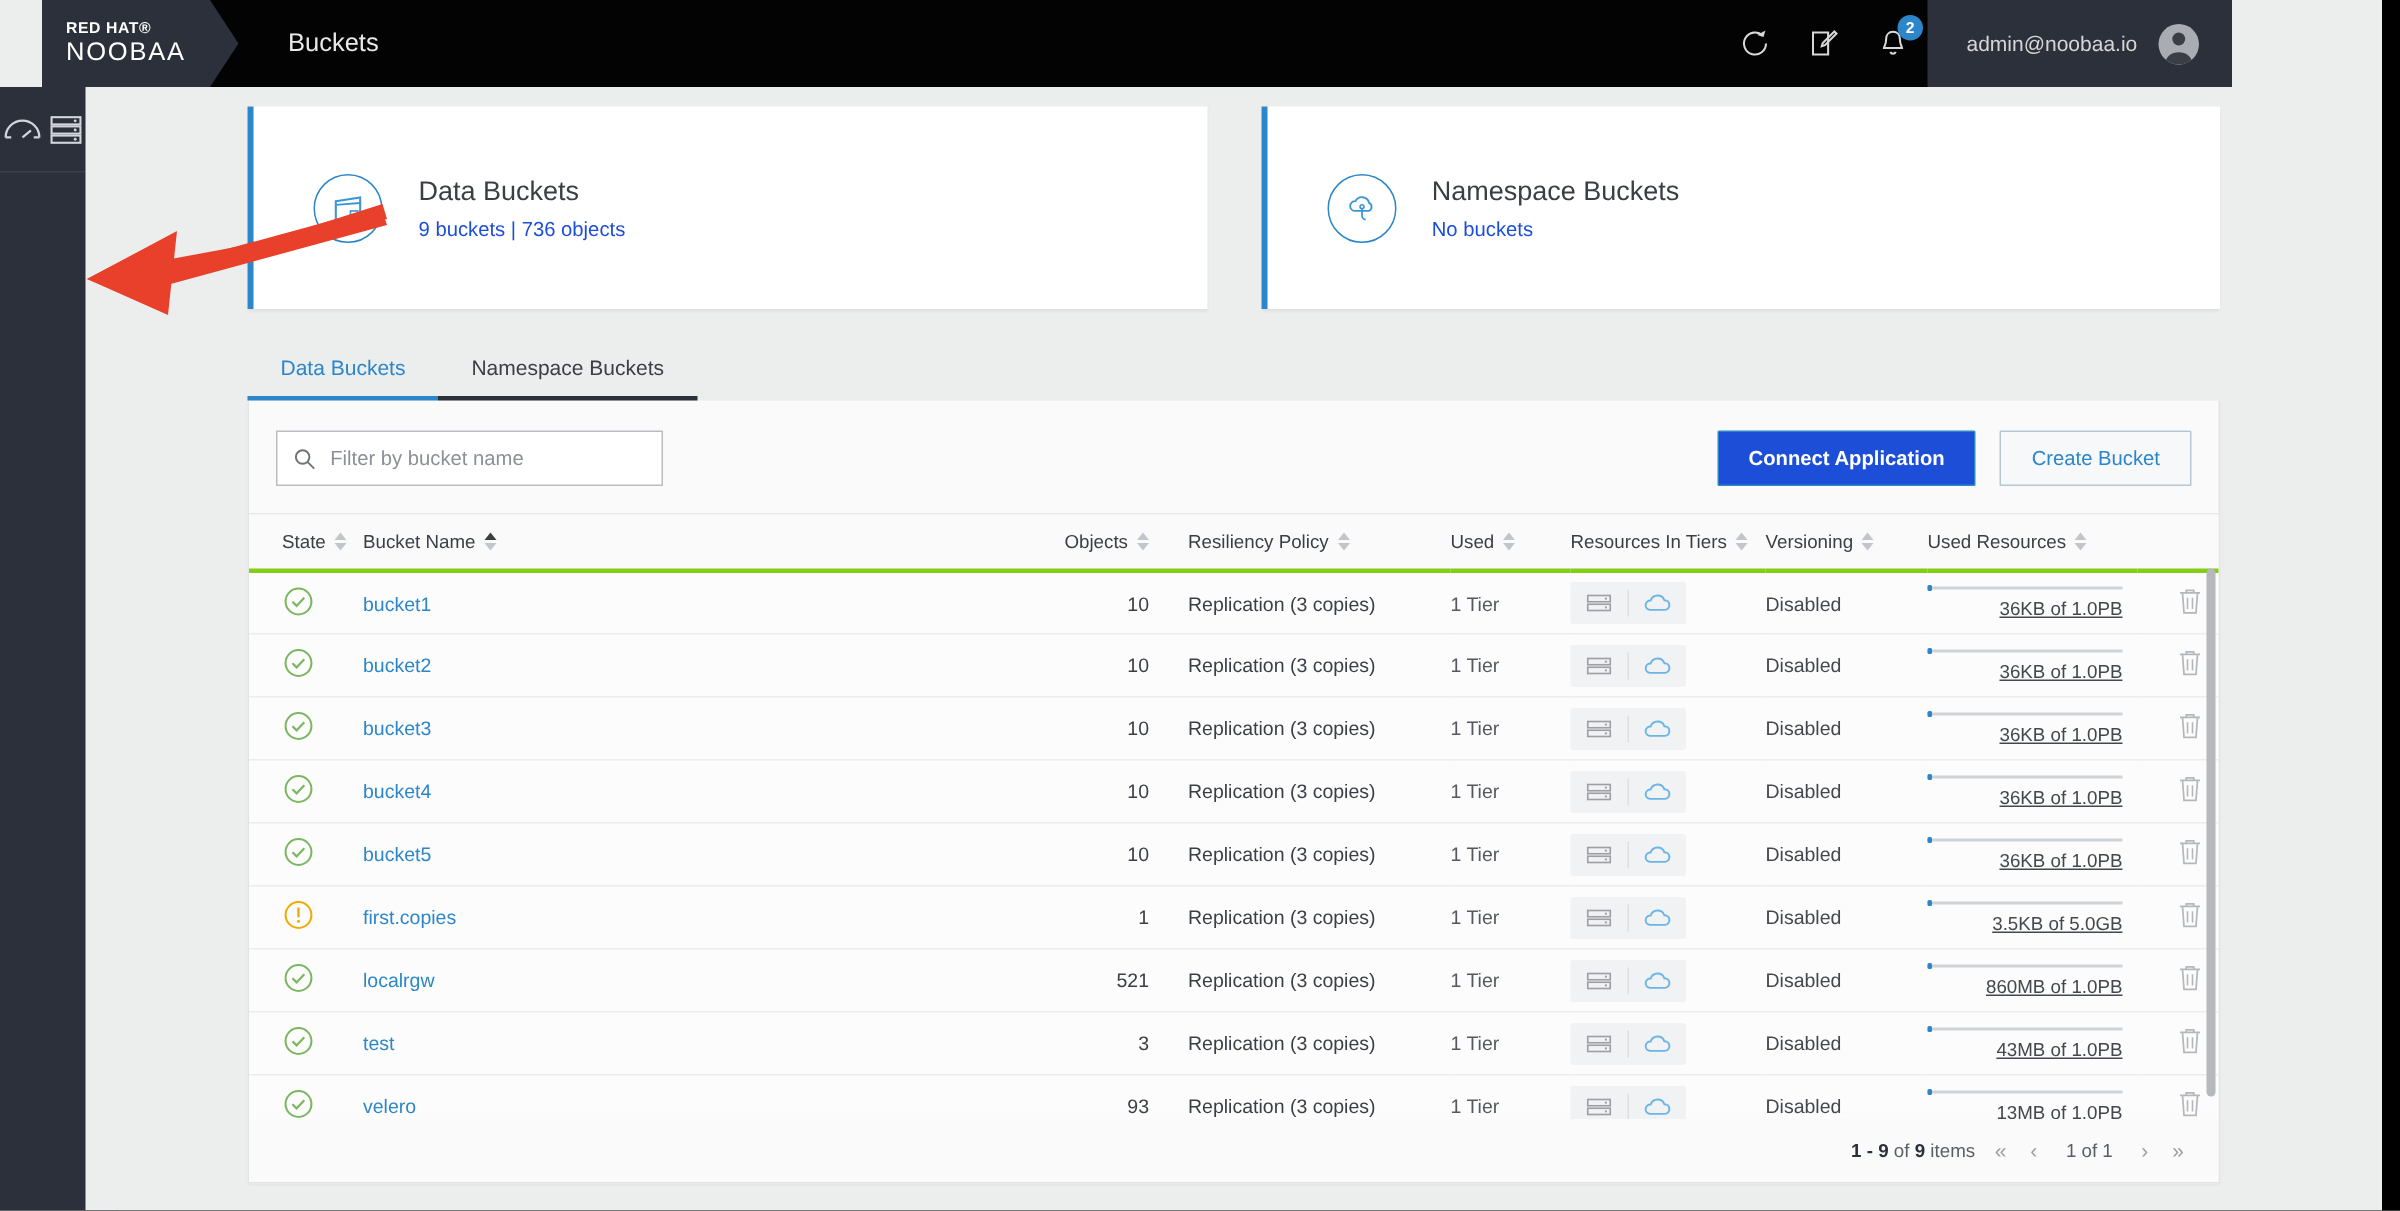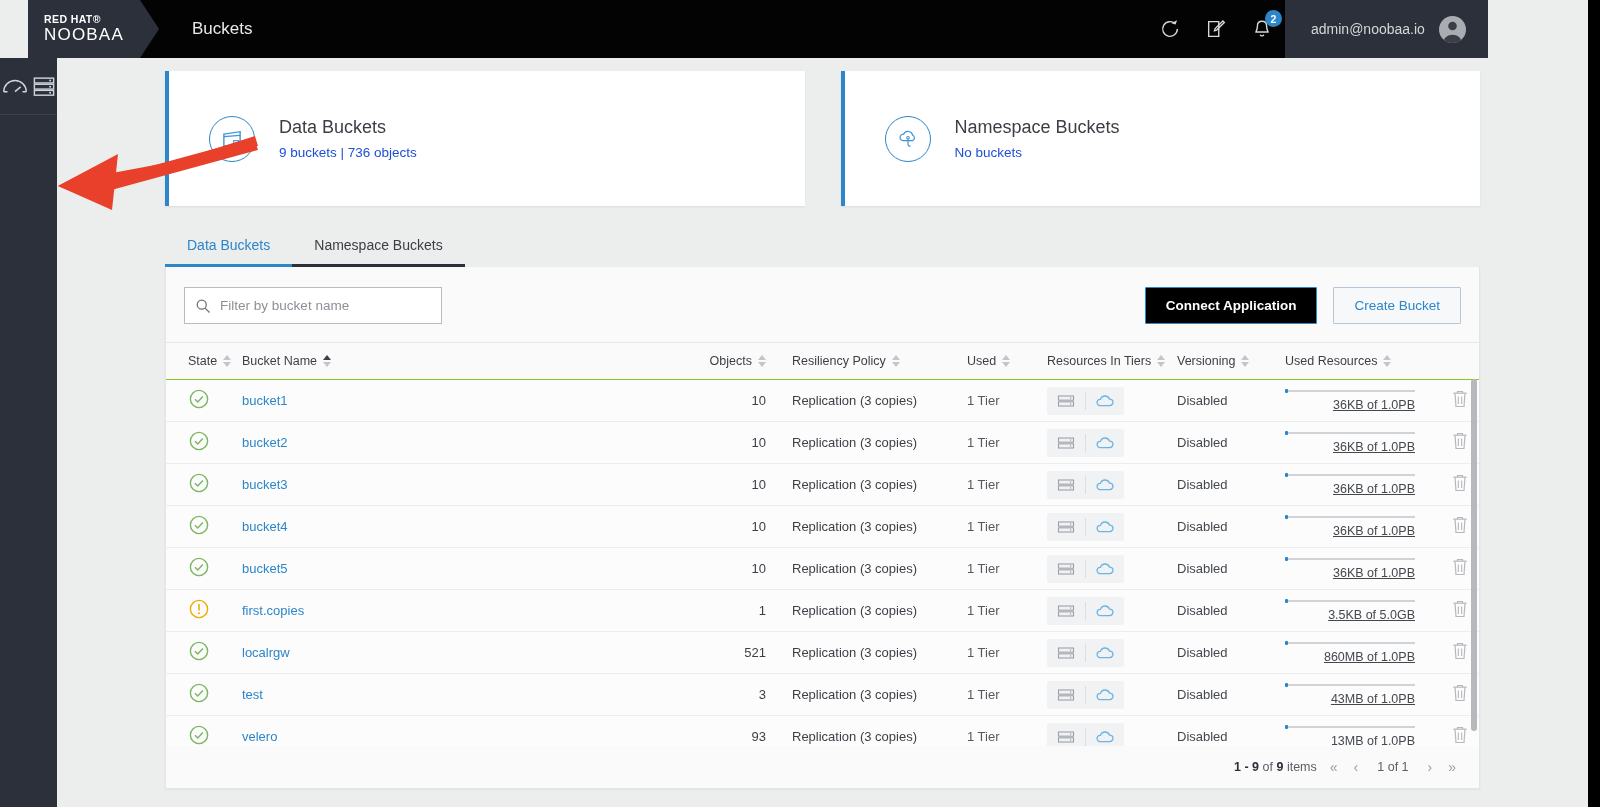--- a/index.html
+++ b/index.html
@@ -153,33 +153,33 @@
     font-family: "Liberation Sans", sans-serif;
     color: #3b3f45; width: 100%; background: transparent;
   }
   .search-box input::placeholder { color: #8c9096; }
   .btn-group { margin-left: auto; display: flex; gap: 16px; }
   .btn {
     height: 37px; padding: 0 20px; font-size: 13.5px;
     display: flex; align-items: center; justify-content: center;
     cursor: pointer; border-radius: 1px;
   }
-  .btn-primary { background: #000000; color: #fff; font-weight: bold; border: 1px solid #2c86c9; }
+  .btn-primary { background: #1d4ed8; color: #fff; font-weight: bold; border: 1px solid #2c86c9; }
   .btn-secondary { background: #f7f8f9; color: #2c86c9; border: 1px solid #b7c6d4; }
 
   
   .table-scroll {
     position: relative; height: 404px; overflow: hidden;
     border-top: 1px solid #e8e8e8;
   }
   table { width: 100%; border-collapse: collapse; table-layout: fixed; }
   thead th {
     font-size: 12.5px; font-weight: normal; color: #3b3f45;
     text-align: left; padding: 11px 0 11px 0; background: #fafafa;
-    border-bottom: 1px solid #84cc16;
+    border-bottom: 3px solid #84cc16;
     white-space: nowrap;
   }
   .th-inner { display: flex; align-items: center; gap: 6px; cursor: pointer; }
   .th-right .th-inner { justify-content: flex-end; }
   .sort { display: inline-flex; flex-direction: column; gap: 2px; flex: none; }
   .sort i {
     display: block; width: 0; height: 0; border-left: 4px solid transparent;
     border-right: 4px solid transparent;
   }
   .sort i.up { border-bottom: 5px solid #c2c5ca; }

